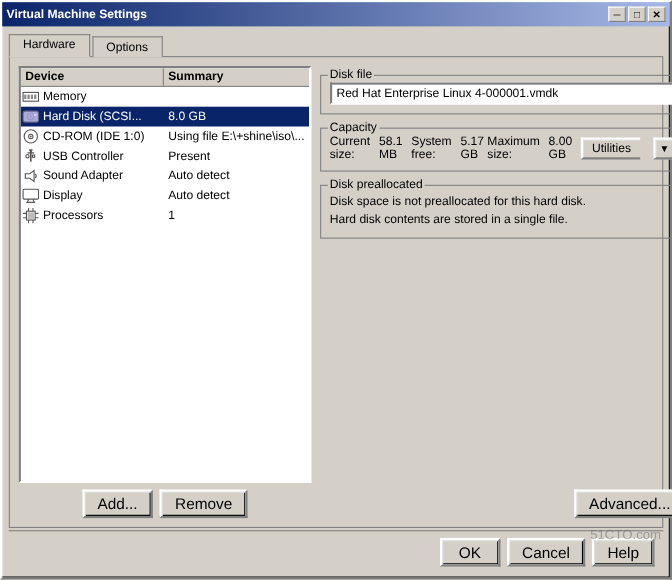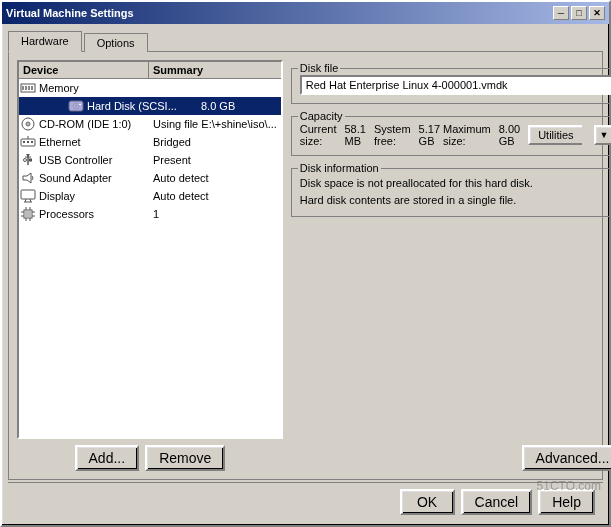--- a/index.html
+++ b/index.html
@@ -143,21 +143,20 @@
     .device-row {
       display: flex;
       align-items: center;
       padding: 1px 0;
       cursor: pointer;
     }
 
     .device-row.selected {
       background: #0a246a;
       color: white;
-      padding-left: 48px;
     }
 
     .row-icon {
       width: 18px;
       height: 16px;
       display: flex;
       align-items: center;
       justify-content: center;
       flex-shrink: 0;
     }
@@ -365,33 +364,20 @@
               <svg class="dev-icon" viewBox="0 0 16 16" xmlns="http://www.w3.org/2000/svg">
                 <circle cx="8" cy="8" r="6" fill="none" stroke="#555" stroke-width="1"></circle>
                 <circle cx="8" cy="8" r="2" fill="none" stroke="#555" stroke-width="1"></circle>
                 <circle cx="8" cy="8" r="0.8" fill="#555"></circle>
               </svg>
             </div>
             <div class="row-name">CD-ROM (IDE 1:0)</div>
             <div class="row-summary">Using file E:\+shine\iso\...</div>
           </div>
 
-          <div class="device-row">
-            <div class="row-icon">
-              <svg class="dev-icon" viewBox="0 0 16 16" xmlns="http://www.w3.org/2000/svg">
-                <rect x="1" y="5" width="14" height="7" rx="1" fill="none" stroke="#555" stroke-width="1"></rect>
-                <rect x="3" y="7" width="2" height="2" fill="#555"></rect>
-                <rect x="7" y="7" width="2" height="2" fill="#555"></rect>
-                <rect x="11" y="7" width="2" height="2" fill="#555"></rect>
-                <line x1="8" y1="2" x2="8" y2="5" stroke="#555" stroke-width="1"></line>
-              </svg>
-            </div>
-            <div class="row-name">Ethernet</div>
-            <div class="row-summary">Bridged</div>
-          </div>
 
           <div class="device-row">
             <div class="row-icon">
               <svg class="dev-icon" viewBox="0 0 16 16" xmlns="http://www.w3.org/2000/svg">
                 <path d="M8 2 L8 13" stroke="#555" stroke-width="1.5" fill="none"></path>
                 <path d="M5 5 L11 5" stroke="#555" stroke-width="1" fill="none"></path>
                 <circle cx="5" cy="8" r="1.5" fill="none" stroke="#555" stroke-width="1"></circle>
                 <rect x="9.5" y="7" width="2" height="2" fill="none" stroke="#555" stroke-width="1"></rect>
                 <polygon points="6,2 10,2 8,5" fill="#555"></polygon>
               </svg>
@@ -471,21 +457,21 @@
               <span class="capacity-value">8.00 GB</span>
               <div style="margin-left: auto; display: flex; gap: 12px;">
                 <button class="btn-main-part">Utilities</button>
                 <button class="btn-arrow-part">▼</button>
               </div>
             </div>
           </div>
         </div>
 
         <div class="group-box">
-          <span class="group-label">Disk information</span>
+          <span class="group-label">Disk preallocated</span>
           <div class="disk-info-text">
             <div>Disk space is not preallocated for this hard disk.</div>
             <div>Hard disk contents are stored in a single file.</div>
           </div>
         </div>
 
         <div class="spacer"></div>
 
         <div class="advanced-btn-row">
           <button class="btn">Advanced...</button>

